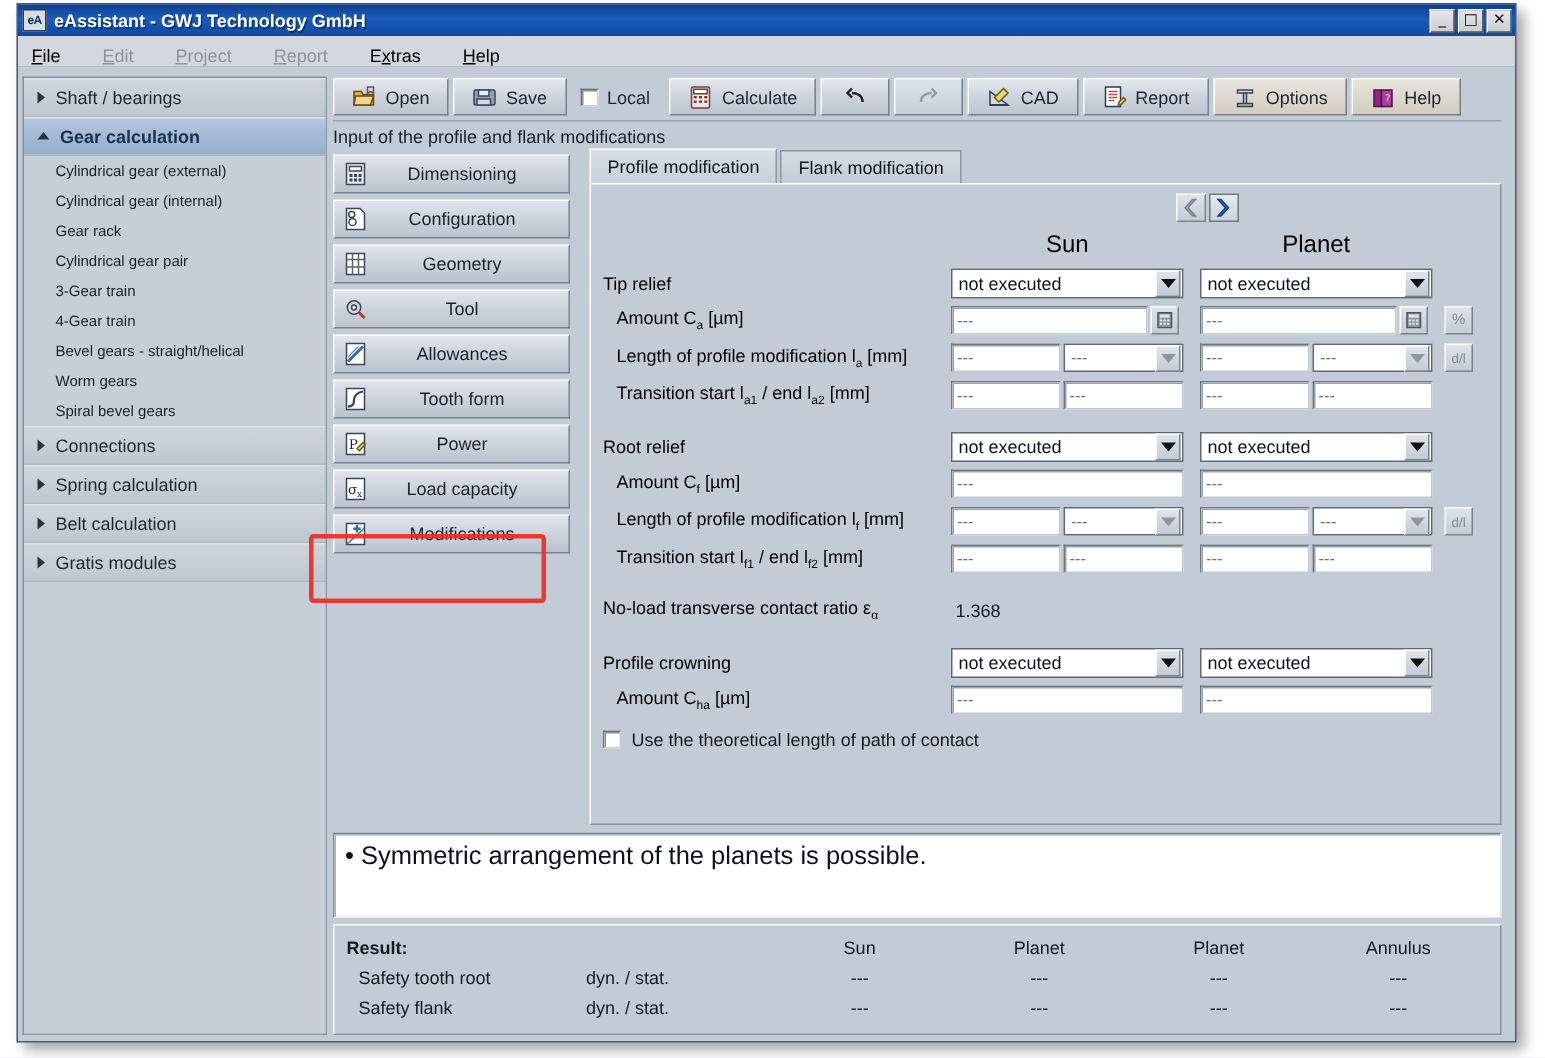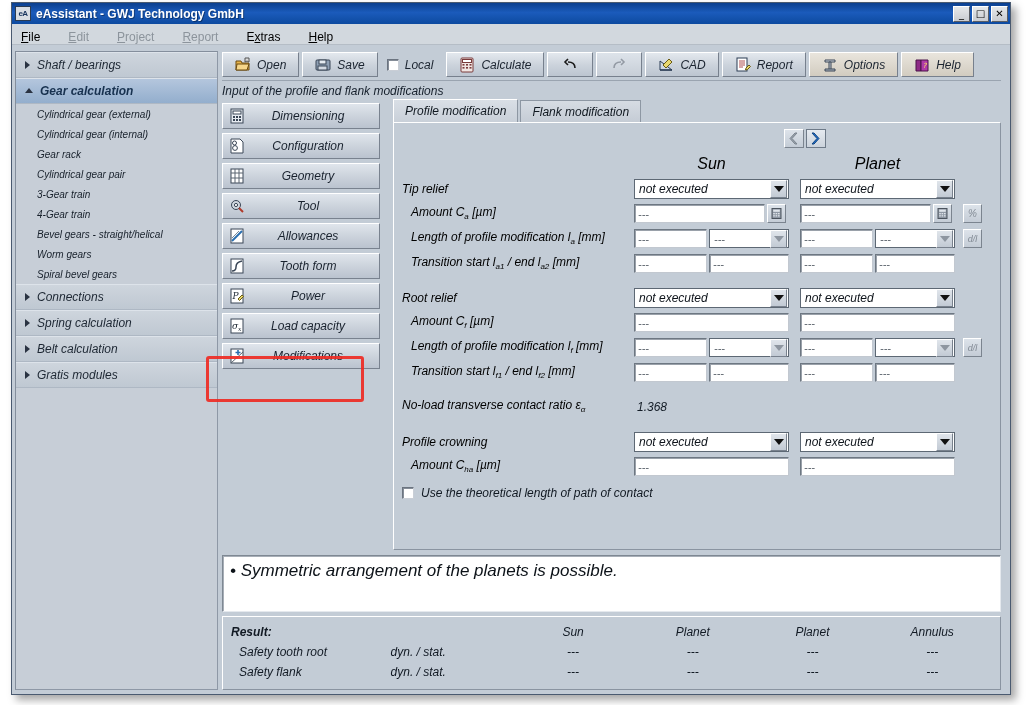--- a/index.html
+++ b/index.html
@@ -61,21 +61,21 @@
     display: flex; align-items: flex-end;
     padding-left: 9px; gap: 28px;
     flex: 0 0 auto;
     border-bottom: 1px solid #b5bdc6;
   }
   .menu-item { font-size: 12px; color: #000; }
   .menu-item.disabled { color: #8c949c; }
   .menu-item u { text-decoration: underline; }
 
   
-  #window-body { flex: 1 1 auto; display: flex; min-height: 0; background: #c3ccd6; padding: 3px 4px 0 0; font-style: italic; }
+  #window-body { flex: 1 1 auto; display: flex; min-height: 0; background: #c3ccd6; padding: 3px 4px 0 0; }
 
   
   #sidebar {
     width: 203px; margin: 3px 0 4px 3px;
     background: #c7ced7;
     border: 1px solid #8e98a6;
     border-top-color: #848e9c; border-left-color: #848e9c;
     display: flex; flex-direction: column;
     overflow: hidden;
     flex: 0 0 auto;

